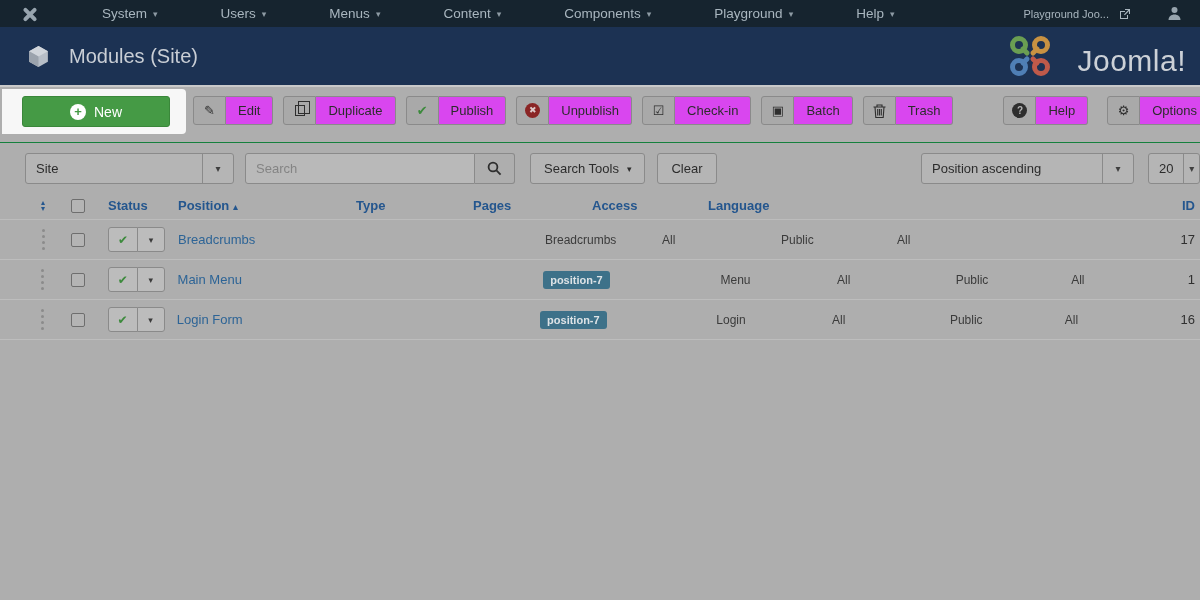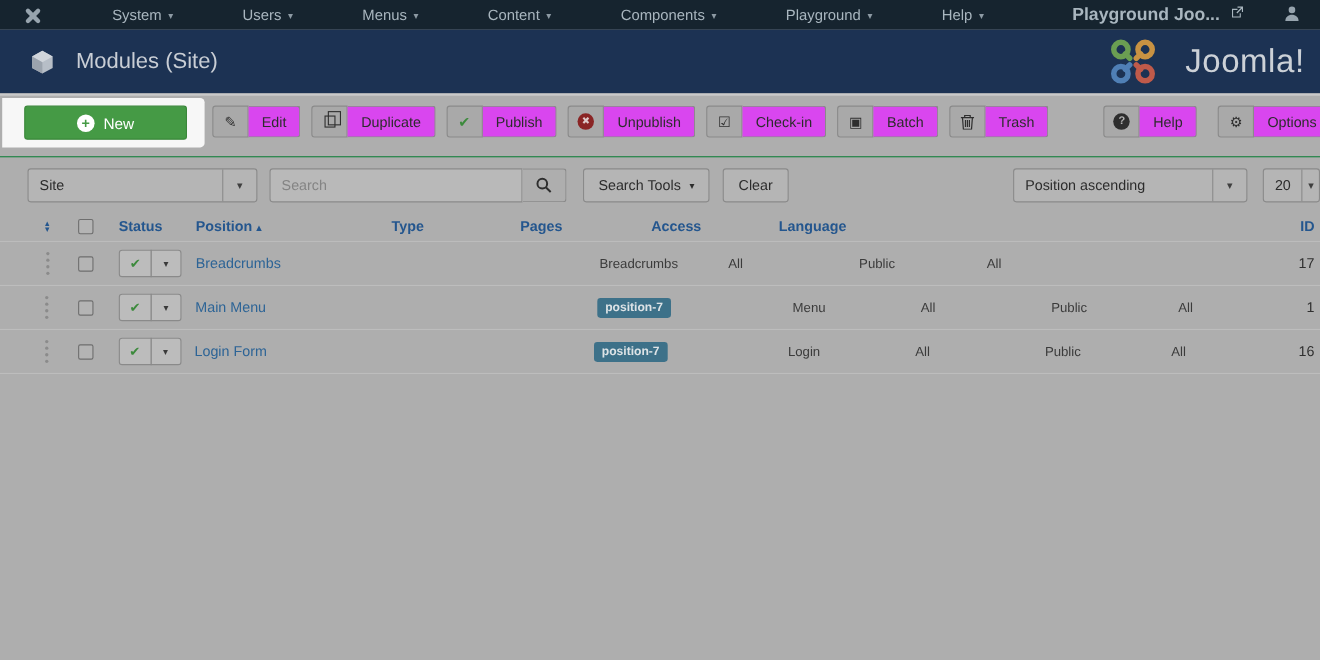--- a/index.html
+++ b/index.html
@@ -7,27 +7,27 @@
   .screen { position:relative; width:1200px; height:600px; overflow:hidden; background:#aeaeae; }
 
   
   .menubar { height:27px; background:#16242f; display:flex; align-items:center; padding:0 18px 0 22px; }
   .jlogo-mini { position:relative; width:16px; height:14px; margin-right:32px; }
   .jlogo-mini i { position:absolute; left:6px; top:-1px; width:4px; height:17px; border-radius:2px; background:#97a4ae; }
   .jlogo-mini i:first-child { transform:rotate(45deg); }
   .jlogo-mini i:last-child { transform:rotate(-45deg); }
   .menu-item { display:flex; align-items:center; gap:6px; color:#a9b6bf; font-size:13.5px; margin-right:31px; cursor:pointer;margin-left:32px; }
   .menu-item .caret { font-size:9px; color:#8d9aa4; }
-  .menubar-right { margin-left:auto; display:flex; align-items:flex-start; gap:10px; color:#a9b6bf; font-size:16px;font-weight:bold; }
+  .menubar-right { margin-left:auto; display:flex; align-items:center; gap:10px; color:#a9b6bf; font-size:11px; }
   .user-icon { margin-left:26px; }
 
   
   .titlebar { height:58px; background:#1c3253; display:flex; align-items:center; padding:0 14px 0 26px; }
   .page-title { color:#c9ced5; font-size:20px; font-weight:400; margin-left:18px; }
-  .brand { margin-left:auto; display:flex; align-items:center; gap:24px; }
+  .brand { margin-left:auto; display:flex; align-items:flex-end; gap:24px; }
   .brand-text { color:#ccd1d7; font-size:30px; letter-spacing:0.5px; }
 
   
   .content { position:relative; height:515px; background:#aeaeae; border-top:2px solid #c9c9c9; }
 
   
   .toolbar { position:relative; height:55px; }
   .hl-box { position:absolute; left:2px; top:2px; width:184px; height:45px; background:#f7f7f7; border-radius:0 4px 4px 0; }
   .btn-new { position:absolute; left:22px; top:9px; width:148px; height:31px; background:#459a45; border:1px solid #3a873a; border-radius:3px; color:#fff; font-size:14px; display:flex; align-items:center; justify-content:center; gap:8px; cursor:pointer; }
   .plus-circle { width:16px; height:16px; background:#fff; color:#459a45; border-radius:50%; font-size:13px; font-weight:bold; line-height:16px; text-align:center; display:inline-block; }

